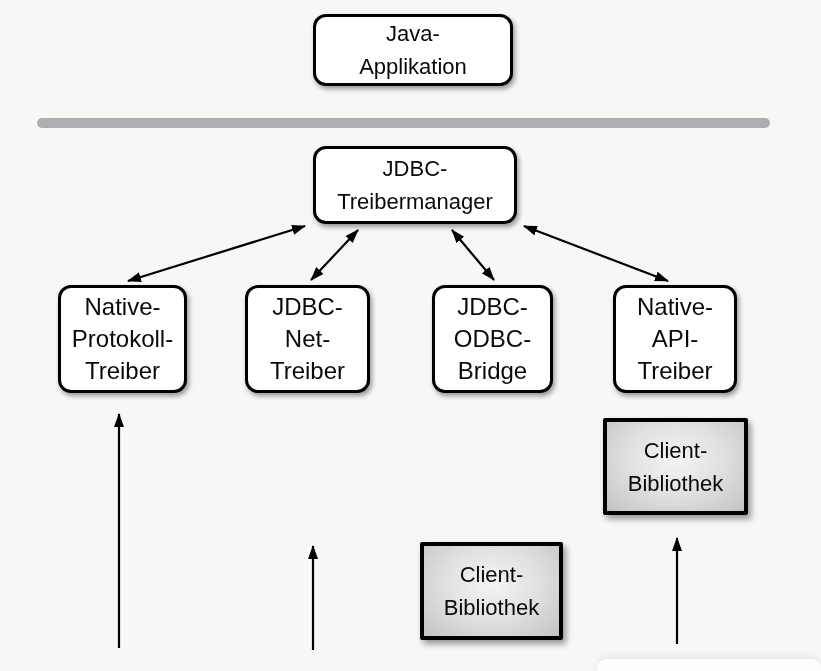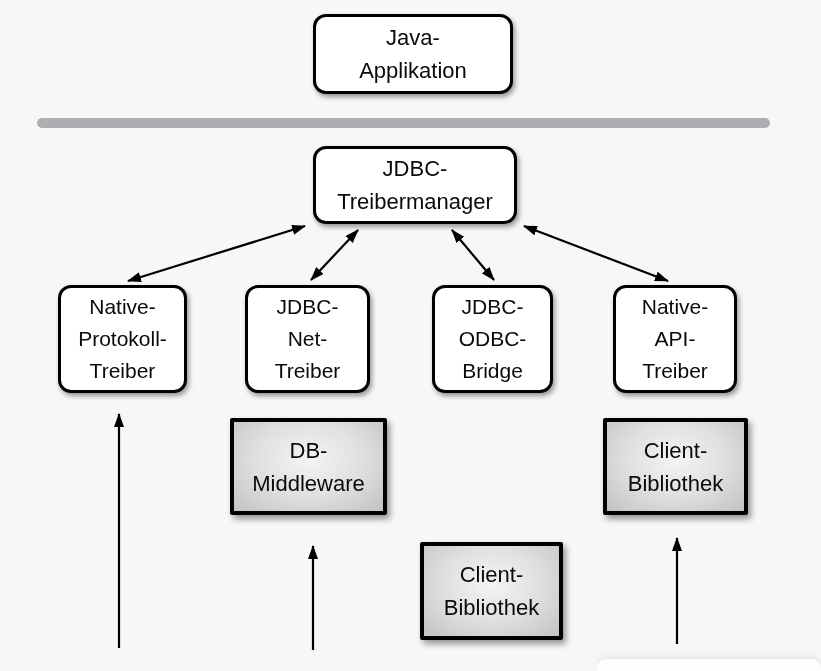--- a/index.html
+++ b/index.html
@@ -42,23 +42,23 @@
     line-height: 33px;
   }
   .gray-box {
     background: radial-gradient(ellipse at 50% 42%, #f4f4f3 0%, #e0e0df 50%, #c2c2c3 100%);
     border: 4px solid #000000;
     border-radius: 2px;
     box-shadow: 3px 4px 6px rgba(0,0,0,0.40);
     font-size: 22px;
     line-height: 33px;
   }
-  .driver { font-size: 21px; line-height: 32px; }
+  .driver { font-size: 24px; line-height: 32px; }
 
-  .node-java-app        { left: 313px; top: 14px;  width: 200px; height: 80px; }
+  .node-java-app        { left: 313px; top: 14px;  width: 200px; height: 72px; }
   .node-treibermanager  { left: 313px; top: 146px; width: 204px; height: 78px; }
   .node-native-protokoll{ left: 58px;  top: 285px; width: 129px; height: 108px; }
   .node-jdbc-net        { left: 245px; top: 285px; width: 125px; height: 108px; }
   .node-jdbc-odbc       { left: 432px; top: 285px; width: 121px; height: 108px; }
   .node-native-api      { left: 613px; top: 285px; width: 124px; height: 108px; }
   .node-db-middleware   { left: 230px; top: 418px; width: 157px; height: 97px; }
   .node-odbc            { left: 418px; top: 416px; width: 145px; height: 99px; }
   .node-client-right    { left: 603px; top: 418px; width: 145px; height: 97px; }
   .node-client-mid      { left: 420px; top: 542px; width: 143px; height: 98px; }
 
@@ -127,22 +127,20 @@
 Treiber</div>
 
   <div class="node rounded-white driver node-jdbc-odbc">JDBC-
 ODBC-
 Bridge</div>
 
   <div class="node rounded-white driver node-native-api">Native-
 API-
 Treiber</div>
 
-  <div class="node gray-box node-db-middleware">DB-
-Middleware</div>
 
 
   <div class="node gray-box node-client-right">Client-
 Bibliothek</div>
 
   <div class="node gray-box node-client-mid">Client-
 Bibliothek</div>
 
   <div class="partial-box"></div>
 

